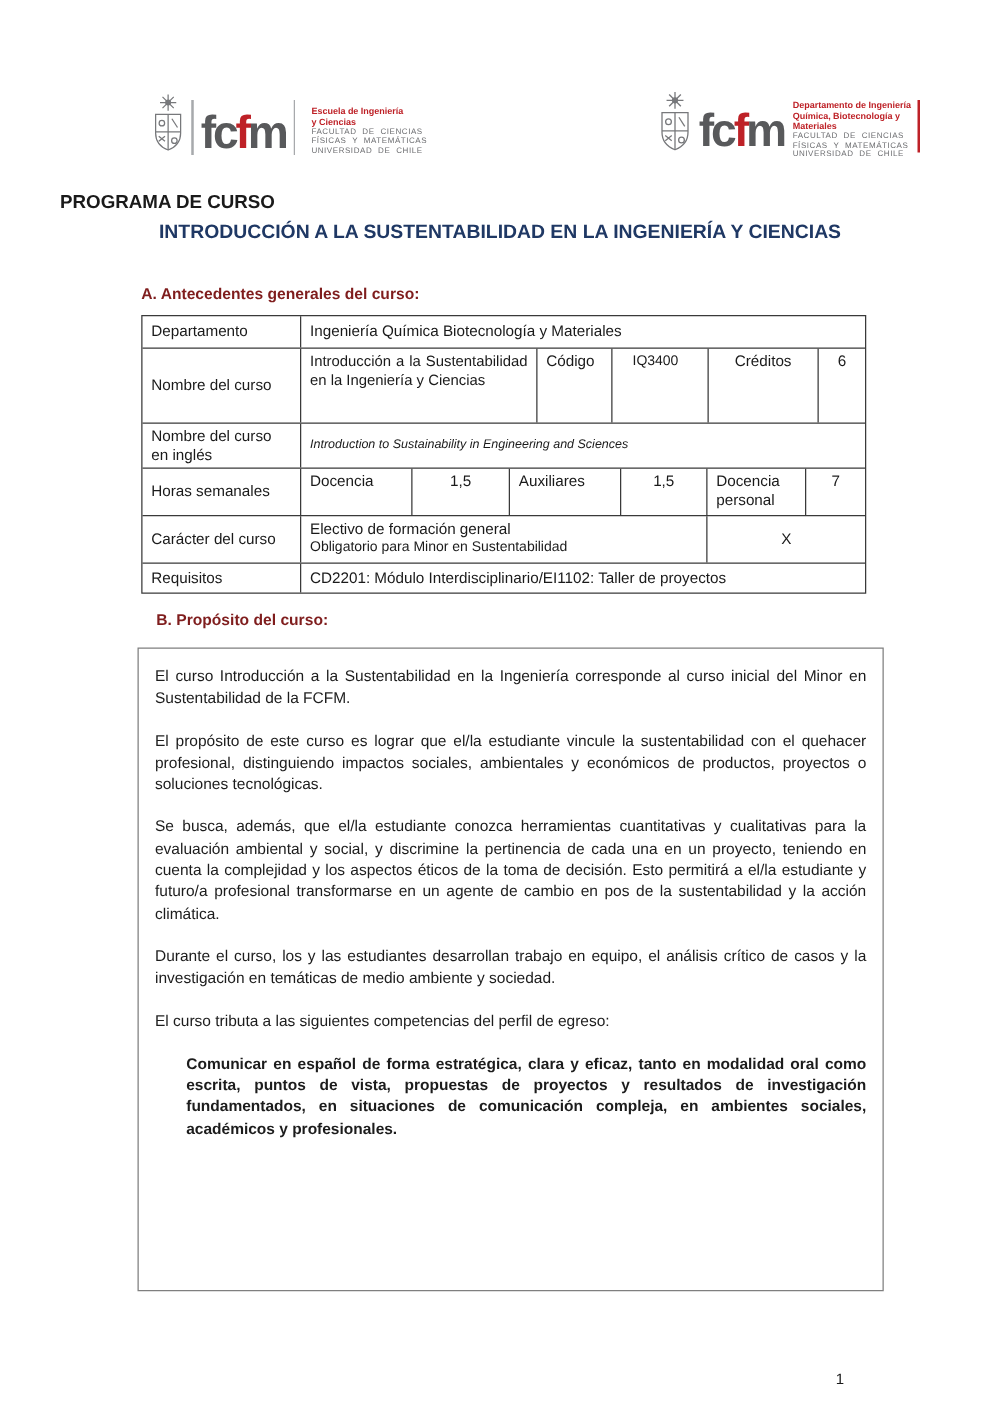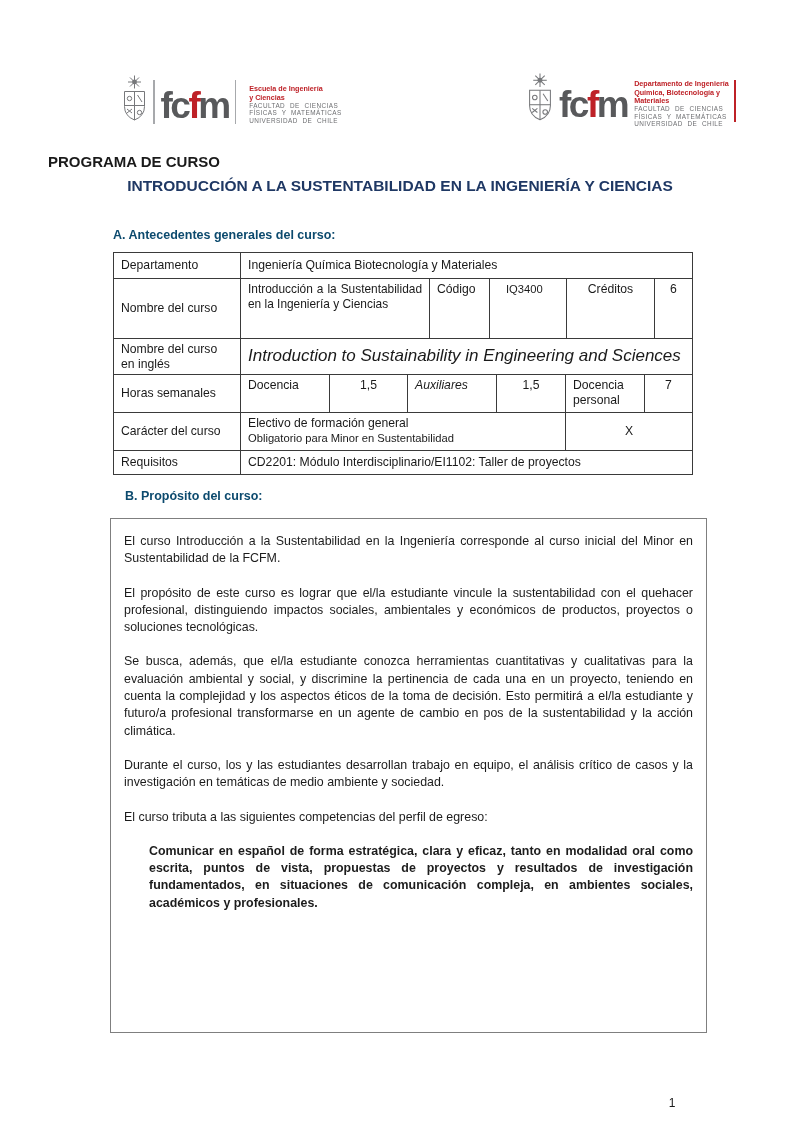--- a/index.html
+++ b/index.html
@@ -24,36 +24,36 @@
     font-size:37px; line-height:36px; margin-top:8px; flex:none;
   }
   .wordmark .mid-f { color:#be2127; }
   .logo-text { display:flex; flex-direction:column; justify-content:center; margin-left:7px; margin-top:6px; }
   .unit-line { color:#be2127; font-weight:bold; font-size:7.2px; line-height:8.2px; white-space:nowrap; }
   .fac-line  { color:#6d6e71; font-size:6.4px; line-height:7.6px; letter-spacing:0.45px; word-spacing:2.5px; white-space:nowrap; }
 
   
   .doc-title    { position:absolute; top:153px; left:0; width:100%; font-size:15px; font-weight:bold; color:#1a1a1a;margin-left:48px; }
   .doc-subtitle { position:absolute; top:177px; left:0; width:100%; text-align:center; font-size:15.5px; font-weight:bold; color:#1f3864; }
-  .sec-heading  { position:absolute; left:113px; font-size:12.5px; font-weight:bold; color:#0c4a6e; }
+  .sec-heading  { position:absolute; left:113px; font-size:12.5px; font-weight:bold; color:#7f1d1d; }
   .sec-a { top:228px; }
   .sec-b { top:489px;padding-left:12px; }
 
   
   .tbl { position:absolute; left:113px; top:252px; width:580px; border:1.6px solid #3a3a3a; }
   .trow { display:flex; border-top:1.6px solid #3a3a3a; align-items:stretch; }
   .trow:first-child { border-top:none; }
   .tc { border-left:1.6px solid #3a3a3a; padding:2px 7px; font-size:12.2px; line-height:14.5px; overflow:hidden; }
   .tc:first-child { border-left:none; }
   .lab { width:126px; flex:none; display:flex; align-items:center; }
   .vc { display:flex; align-items:center; }
   .topl { padding-top:3px; }
   .ctr { text-align:center; }
   .just { text-align:justify; }
-  .ital { font-style:italic; font-size:17px; }
+  .ital { font-style:italic; font-size:10px; }
   .small { font-size:11.2px; }
   .grow { flex:1; }
   .code-val { font-size:11.2px;padding-left:16px; }
 
   
   .purpose-box {
     position:absolute; left:110px; top:518px; width:597px; height:515px;
     border:1.2px solid #7f7f7f;
     padding:14px 13px 10px 13px;
   }
@@ -154,21 +154,21 @@
 
   <div class="trow" style="height:36px;">
     <div class="tc lab">Nombre del curso en inglés</div>
     <div class="tc vc grow ital">Introduction to Sustainability in Engineering and Sciences</div>
   </div>
 
   <div class="trow" style="height:38px;">
     <div class="tc lab">Horas semanales</div>
     <div class="tc topl" style="width:89px; flex:none;">Docencia</div>
     <div class="tc topl ctr" style="width:78px; flex:none;">1,5</div>
-    <div class="tc topl" style="width:89px; flex:none;font-style:italic;">Auxiliares</div>
+    <div class="tc topl" style="width:89px; flex:none;">Auxiliares</div>
     <div class="tc topl ctr" style="width:69px; flex:none;">1,5</div>
     <div class="tc topl" style="width:79px; flex:none;">Docencia personal</div>
     <div class="tc topl ctr grow">7</div>
   </div>
 
   <div class="trow" style="height:38px;">
     <div class="tc lab">Carácter del curso</div>
     <div class="tc" style="width:325px; flex:none; padding-top:3px;">
       <div>Electivo de formación general</div>
       <div class="small">Obligatorio para Minor en Sustentabilidad</div>

